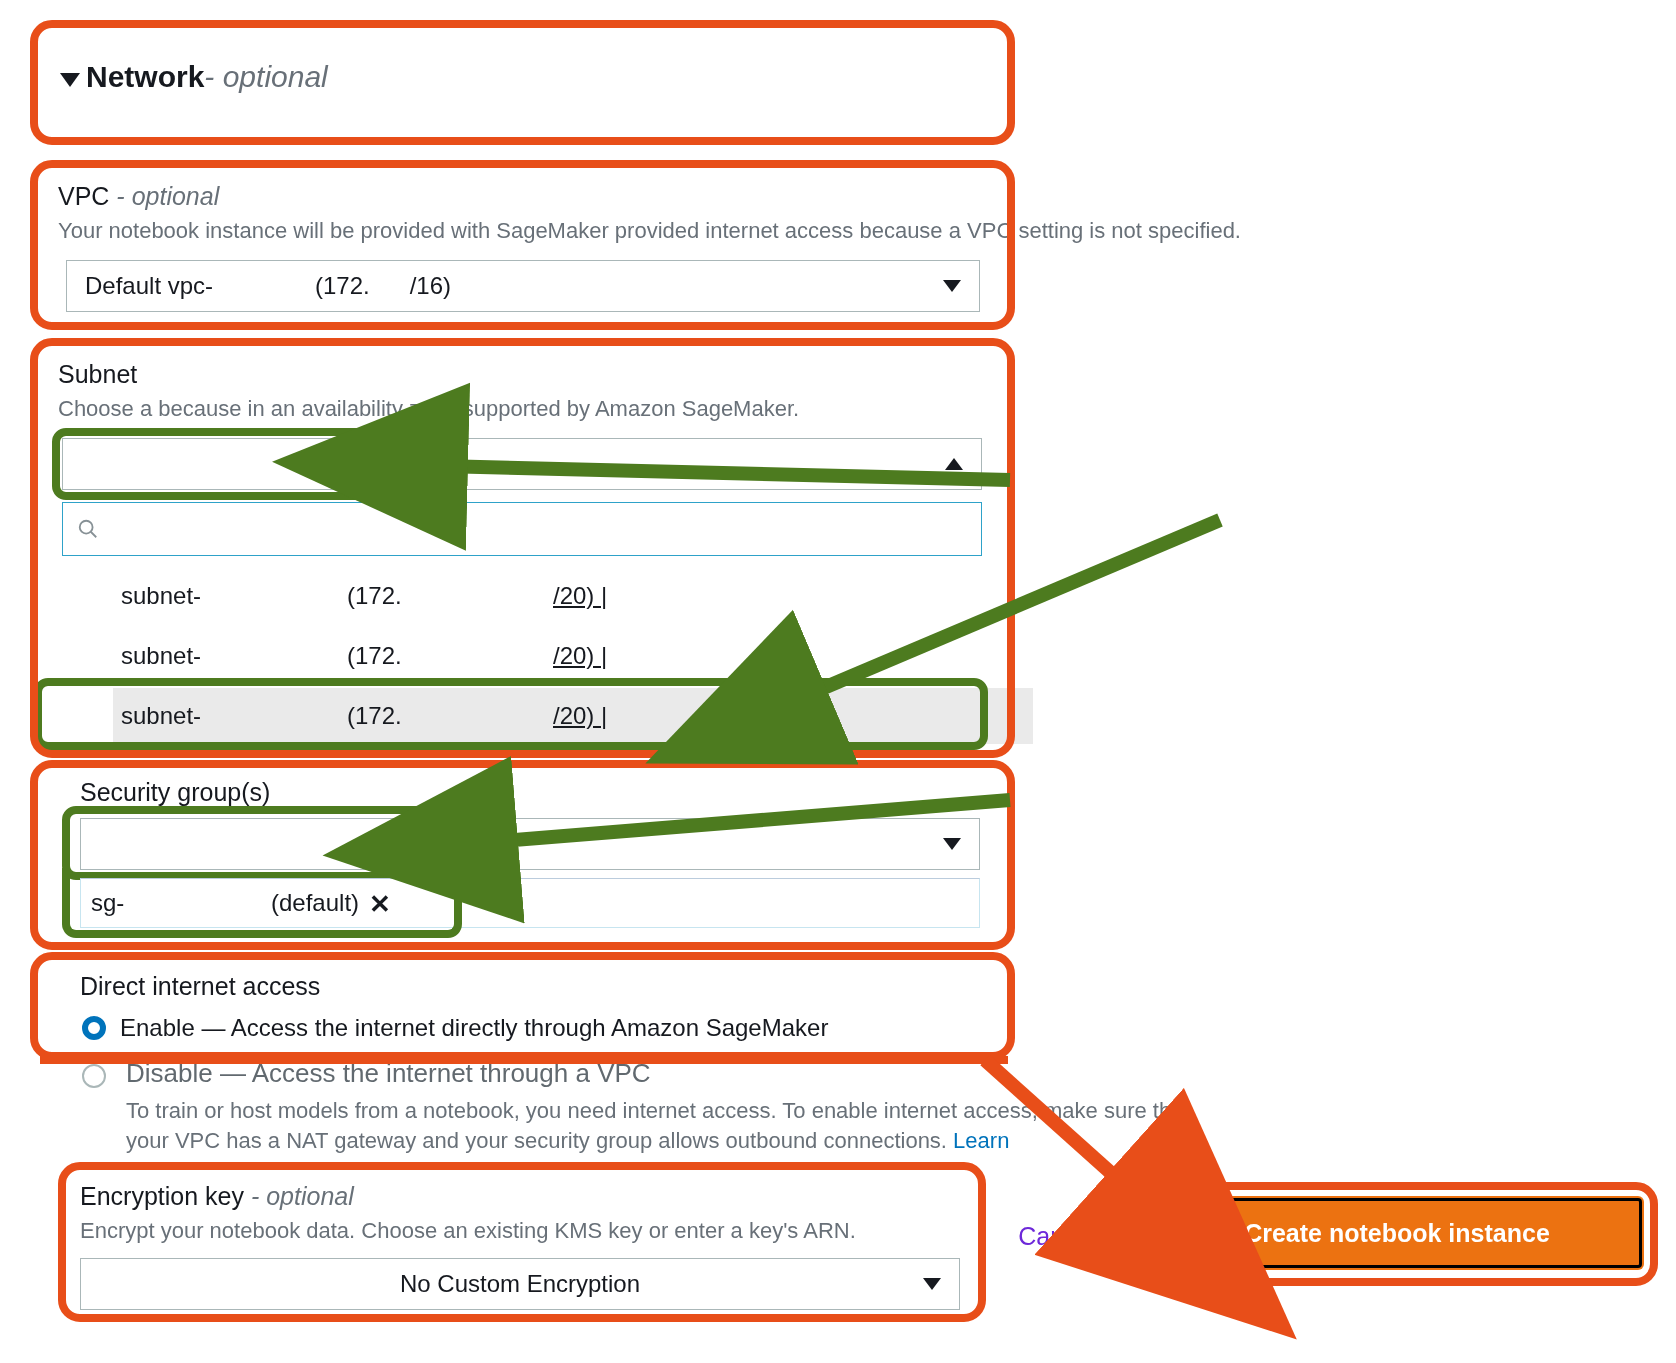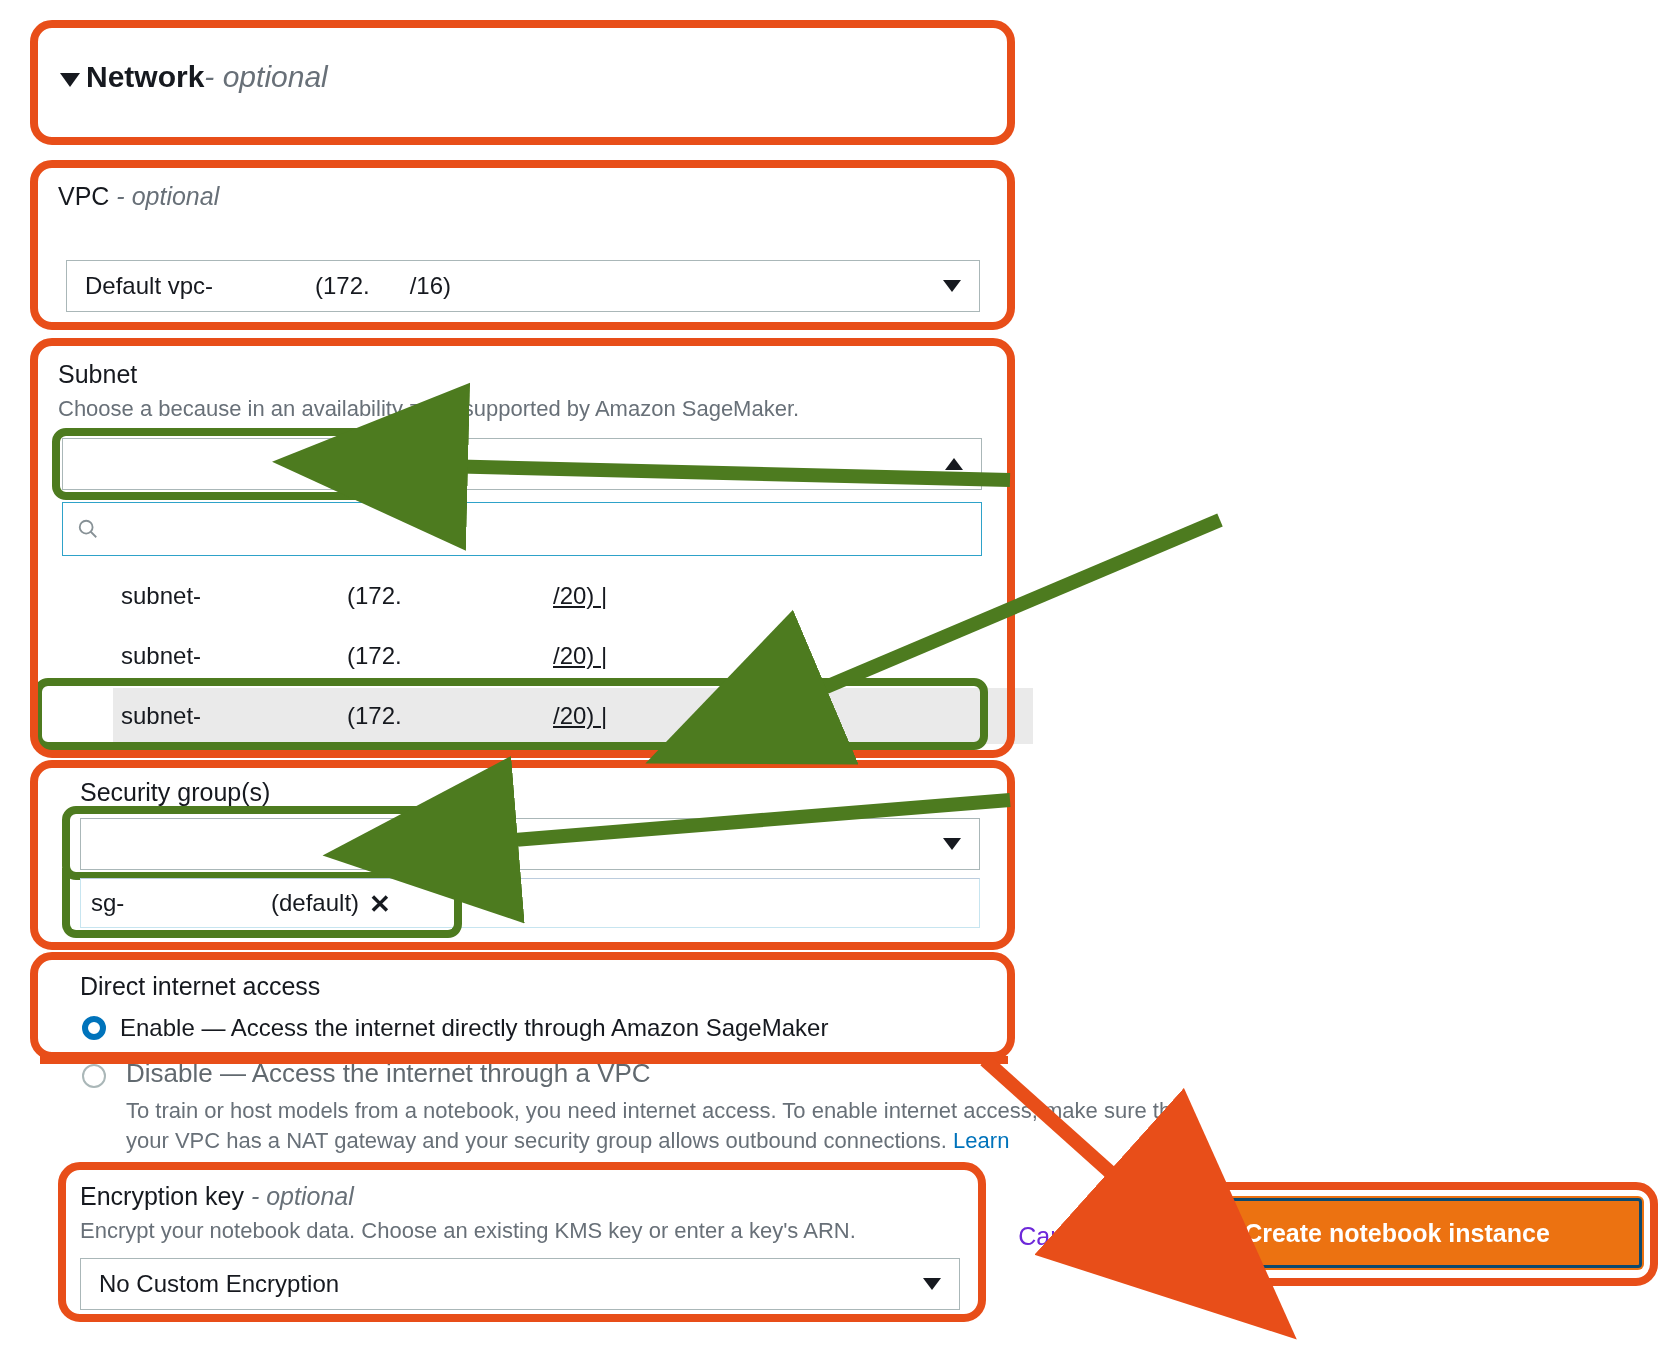--- a/index.html
+++ b/index.html
@@ -90,21 +90,21 @@
   .radio-row { position:absolute; display:flex; align-items:center; gap:14px; font-size:24px; }
   .radio { width:24px; height:24px; border-radius:50%; border:2px solid #aab7b8; display:flex; align-items:center; justify-content:center; }
   .radio.checked { border:6px solid #0073bb; }
   .disable-text { color:#61696f; position:absolute; font-size:26px; font-weight:400; }
 
   .link { color:#0073bb; }
 
   .cancel-link { color:#6d28d9; font-size:25px; font-weight:400; }
   .create-btn {
     background:#ec7211; color:#fff; font-weight:700; font-size:25px;
-    border:3px solid #0c4a6e; border-radius:4px;
+    border:3px solid #000000; border-radius:4px;
     display:flex; align-items:center; justify-content:center;
     box-shadow:0 0 0 2px #ec7211;
   }
 
   
   .arrow-svg { position:absolute; pointer-events:none; }
   .opt-col1{width:190px;}
   .opt-col2{width:170px;}
   .opt-col3{width:120px;text-decoration:underline;}
 </style>
@@ -117,20 +117,21 @@
     <span class="caret-down"></span>
     <span>Network</span>
     <span style="font-weight:400;" class="italic-grey">- optional</span>
   </div>
   <div class="hl-red" style="left:30px; top:20px; width:985px; height:125px;"></div>
 
   <div class="content label" style="left:58px; top:182px;">
     <span>VPC</span>
     <span class="italic-grey">- optional</span>
   </div>
+  <div class="content hint" style="left:58px; top:216px; width:1480px;">Your notebook instance will be provided with SageMaker provided internet access because a VPC setting is not specified.</div>
 
   <div class="select-box" style="left:66px; top:260px; width:914px; height:52px;">
     <span style="display:flex; gap:40px;">
       <span class="opt-col1">Default vpc-</span>
       <span>(172.</span>
       <span>/16)</span>
     </span>
     <span class="select-caret caret-down-tri"></span>
   </div>
   <div class="hl-red" style="left:30px; top:160px; width:985px; height:170px;"></div>
@@ -204,21 +205,21 @@
   <div class="content hint" style="left:126px; top:1096px; width:1100px;">
     <span>To train or host models from a notebook, you need internet access. To enable internet access, make sure that your VPC has a NAT gateway and your security group allows outbound connections.  </span>
     <span class="link">Learn</span>
   </div>
 
   <div class="content label" style="left:80px; top:1182px;">
     <span>Encryption key</span>
     <span class="italic-grey">- optional</span>
   </div>
   <div class="content hint" style="left:80px; top:1216px; width:920px;">Encrypt your notebook data. Choose an existing KMS key or enter a key's ARN.</div>
-  <div class="select-box" style="left:80px; top:1258px; width:880px; height:52px;">
+  <div class="select-box" style="left:80px; top:1258px; width:880px; height:52px;justify-content:center;">
     <span>No Custom Encryption</span>
     <span class="select-caret caret-down-tri"></span>
   </div>
   <div class="hl-red" style="left:58px; top:1162px; width:928px; height:160px;"></div>
 
   <div class="content cancel-link" style="right:580px; top:1222px;">Cancel</div>
   <div class="content create-btn" style="left:1152px; top:1198px; width:490px; height:70px;">Create notebook instance</div>
   <div class="hl-red" style="left:1138px; top:1182px; width:520px; height:104px;"></div>
 
   <svg class="arrow-svg" style="left:0;top:0;" width="1676" height="1363">

